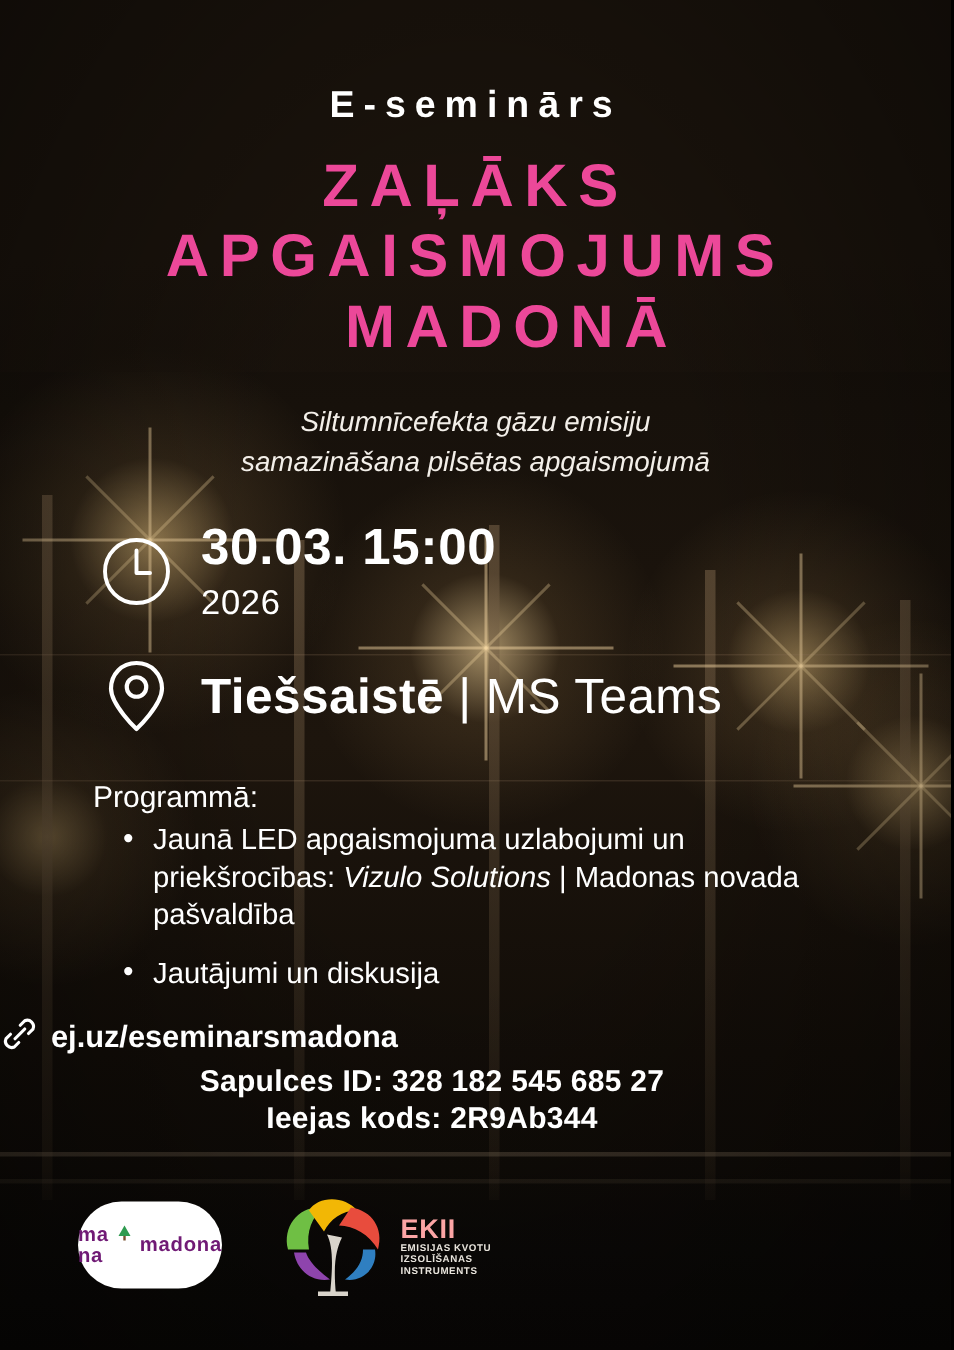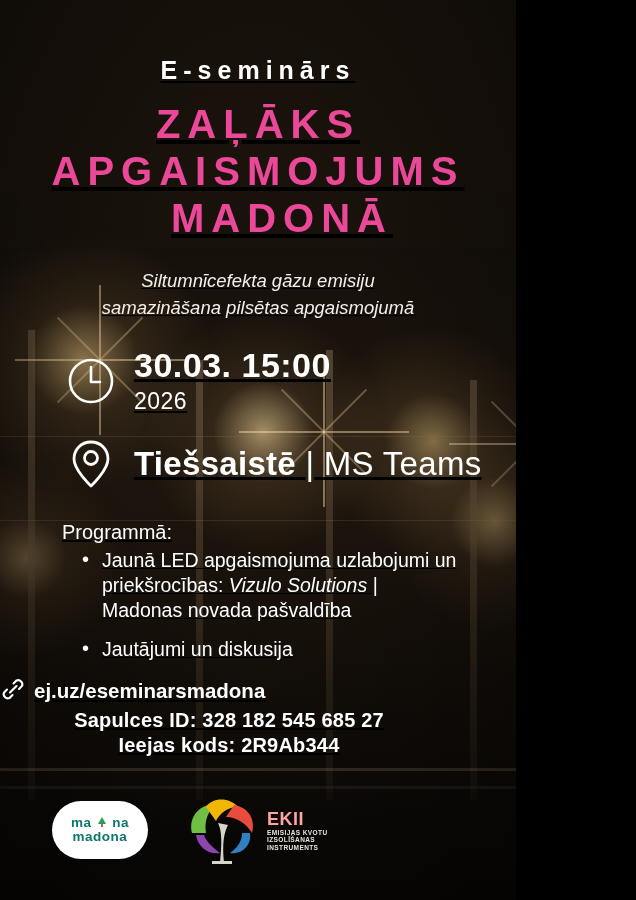--- a/index.html
+++ b/index.html
@@ -5,25 +5,24 @@
   html, body {
     margin: 0;
     padding: 0;
     background: #000;
   }
   body {
     font-family: "Liberation Sans", sans-serif;
   }
   .poster {
     position: relative;
-    width: 516px;
+    width: 634px;
     height: 900px;
     overflow: hidden;
     background: #140f0a;
-    text-decoration: underline;
   }
   
   .bg {
     position: absolute;
     inset: 0;
     background:
       radial-gradient(circle at 16% 40%, rgba(255,214,140,0.55) 0px, rgba(255,200,120,0.10) 55px, rgba(0,0,0,0) 130px),
       radial-gradient(circle at 51% 48%, rgba(255,222,160,0.60) 0px, rgba(255,200,120,0.10) 50px, rgba(0,0,0,0) 120px),
       radial-gradient(circle at 84% 49%, rgba(255,214,140,0.50) 0px, rgba(255,200,120,0.10) 48px, rgba(0,0,0,0) 115px),
       radial-gradient(circle at 96% 58%, rgba(255,214,140,0.45) 0px, rgba(255,200,120,0.08) 45px, rgba(0,0,0,0) 110px),
@@ -222,24 +221,24 @@
     display: flex;
     align-items: center;
     padding-left: 52px;
     gap: 34px;
   }
   .logo-madona {
     width: 96px; height: 58px;
     background: #ffffff;
     border-radius: 29px;
     display: flex;
-    flex-direction: column;
+    flex-direction: row;
     align-items: center;
     justify-content: center;
-    color: #0f766e;
+    color: #701a75;
     line-height: 1.05;
   }
   .logo-madona .l1 { font-size: 13.5px; font-weight: 700; letter-spacing: 0.5px; }
   .logo-madona .l2 { font-size: 13.5px; font-weight: 700; letter-spacing: 0.5px; }
   .logo-ekii {
     display: flex;
     align-items: center;
     gap: 7px;
   }
   .ekii-mark { position: relative; width: 78px; height: 74px; }

